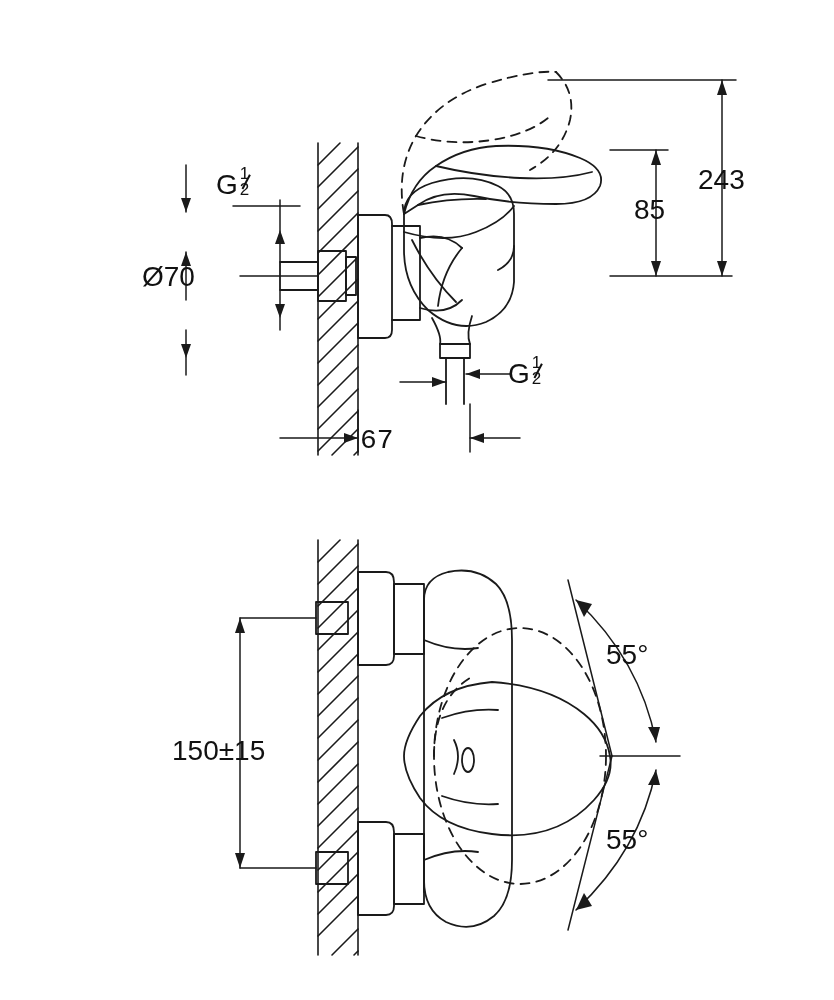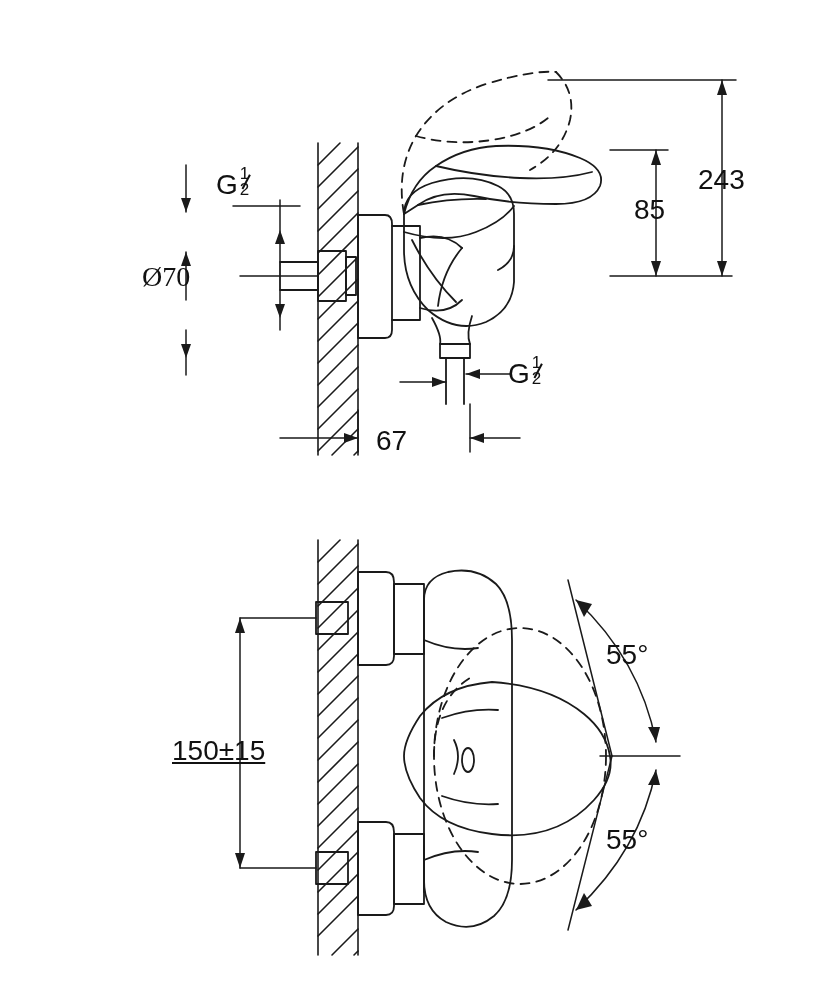--- a/index.html
+++ b/index.html
@@ -198,31 +198,31 @@
         <path d="M656 770 L648 785 L660 785 Z" fill="#1a1a1a" stroke="none"></path>
       </g>
 
     </g>
   </svg>
 
   <div class="dim-label f28" style="left:216px;top:168px;">
     <span>G</span><span class="frac"><span class="num">1</span><span class="bar"></span><span class="den">2</span></span>
   </div>
 
-  <div class="dim-label f28" style="left:142px;top:261px;font-family:Liberation Serif, serif;">Ø70</div>
+  <div class="dim-label f28" style="left:142px;top:261px;">Ø70</div>
 
   <div class="dim-label f28" style="left:634px;top:194px;">85</div>
 
   <div class="dim-label f28" style="left:698px;top:164px;">243</div>
 
-  <div class="dim-label f28" style="left:376px;top:425px;">67</div>
+  <div class="dim-label f28" style="left:360px;top:425px;font-family:Liberation Mono, monospace;">67</div>
 
   <div class="dim-label f28" style="left:508px;top:357px;">
     <span>G</span><span class="frac"><span class="num">1</span><span class="bar"></span><span class="den">2</span></span>
   </div>
 
-  <div class="dim-label f28" style="left:172px;top:735px;text-decoration:underline;">150±15</div>
+  <div class="dim-label f28" style="left:172px;top:735px;">150±15</div>
 
   <div class="dim-label f28" style="left:606px;top:639px;">55°</div>
 
   <div class="dim-label f28" style="left:606px;top:824px;">55°</div>
 
 </div>
 
 </body></html>

